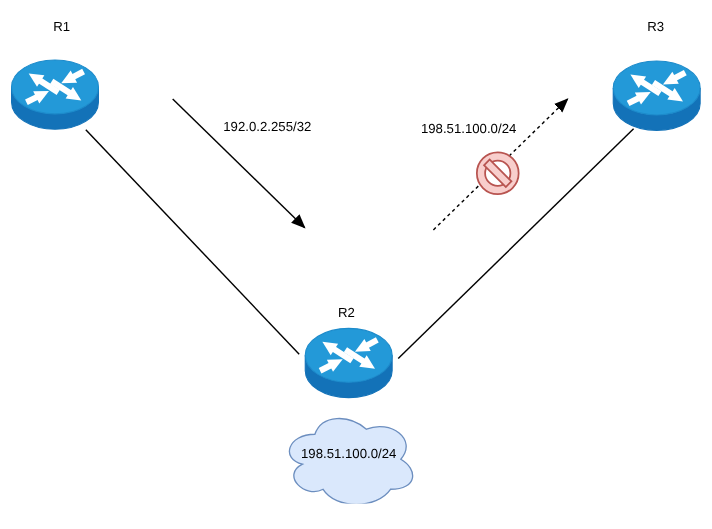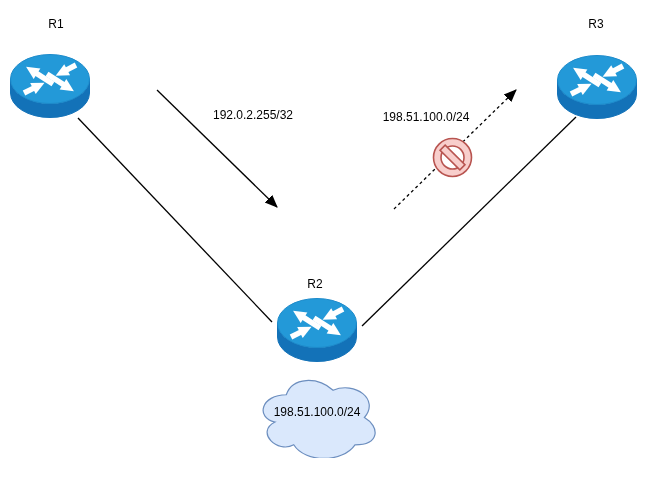--- a/index.html
+++ b/index.html
@@ -82,17 +82,17 @@
     </g>
 
     <use href="#router" transform="translate(10,54)"></use>
     <use href="#router" transform="translate(277,298)"></use>
     <use href="#router" transform="translate(557,55)"></use>
   </svg>
 
   <div class="lbl" style="left:56px;  top:17px;">R1</div>
   <div class="lbl" style="left:596px; top:17px;">R3</div>
   <div class="lbl" style="left:315px; top:277px;text-align:center;">R2</div>
-  <div class="lbl" style="left:253px; top:108px;">192.0.2.255/32</div>
+  <div class="lbl" style="left:243px; top:108px;">192.0.2.255/32</div>
   <div class="lbl" style="left:426px; top:110px;">198.51.100.0/24</div>
   <div class="lbl" style="left:317px; top:405px;">198.51.100.0/24</div>
 
 </div>
 
 </body></html>

